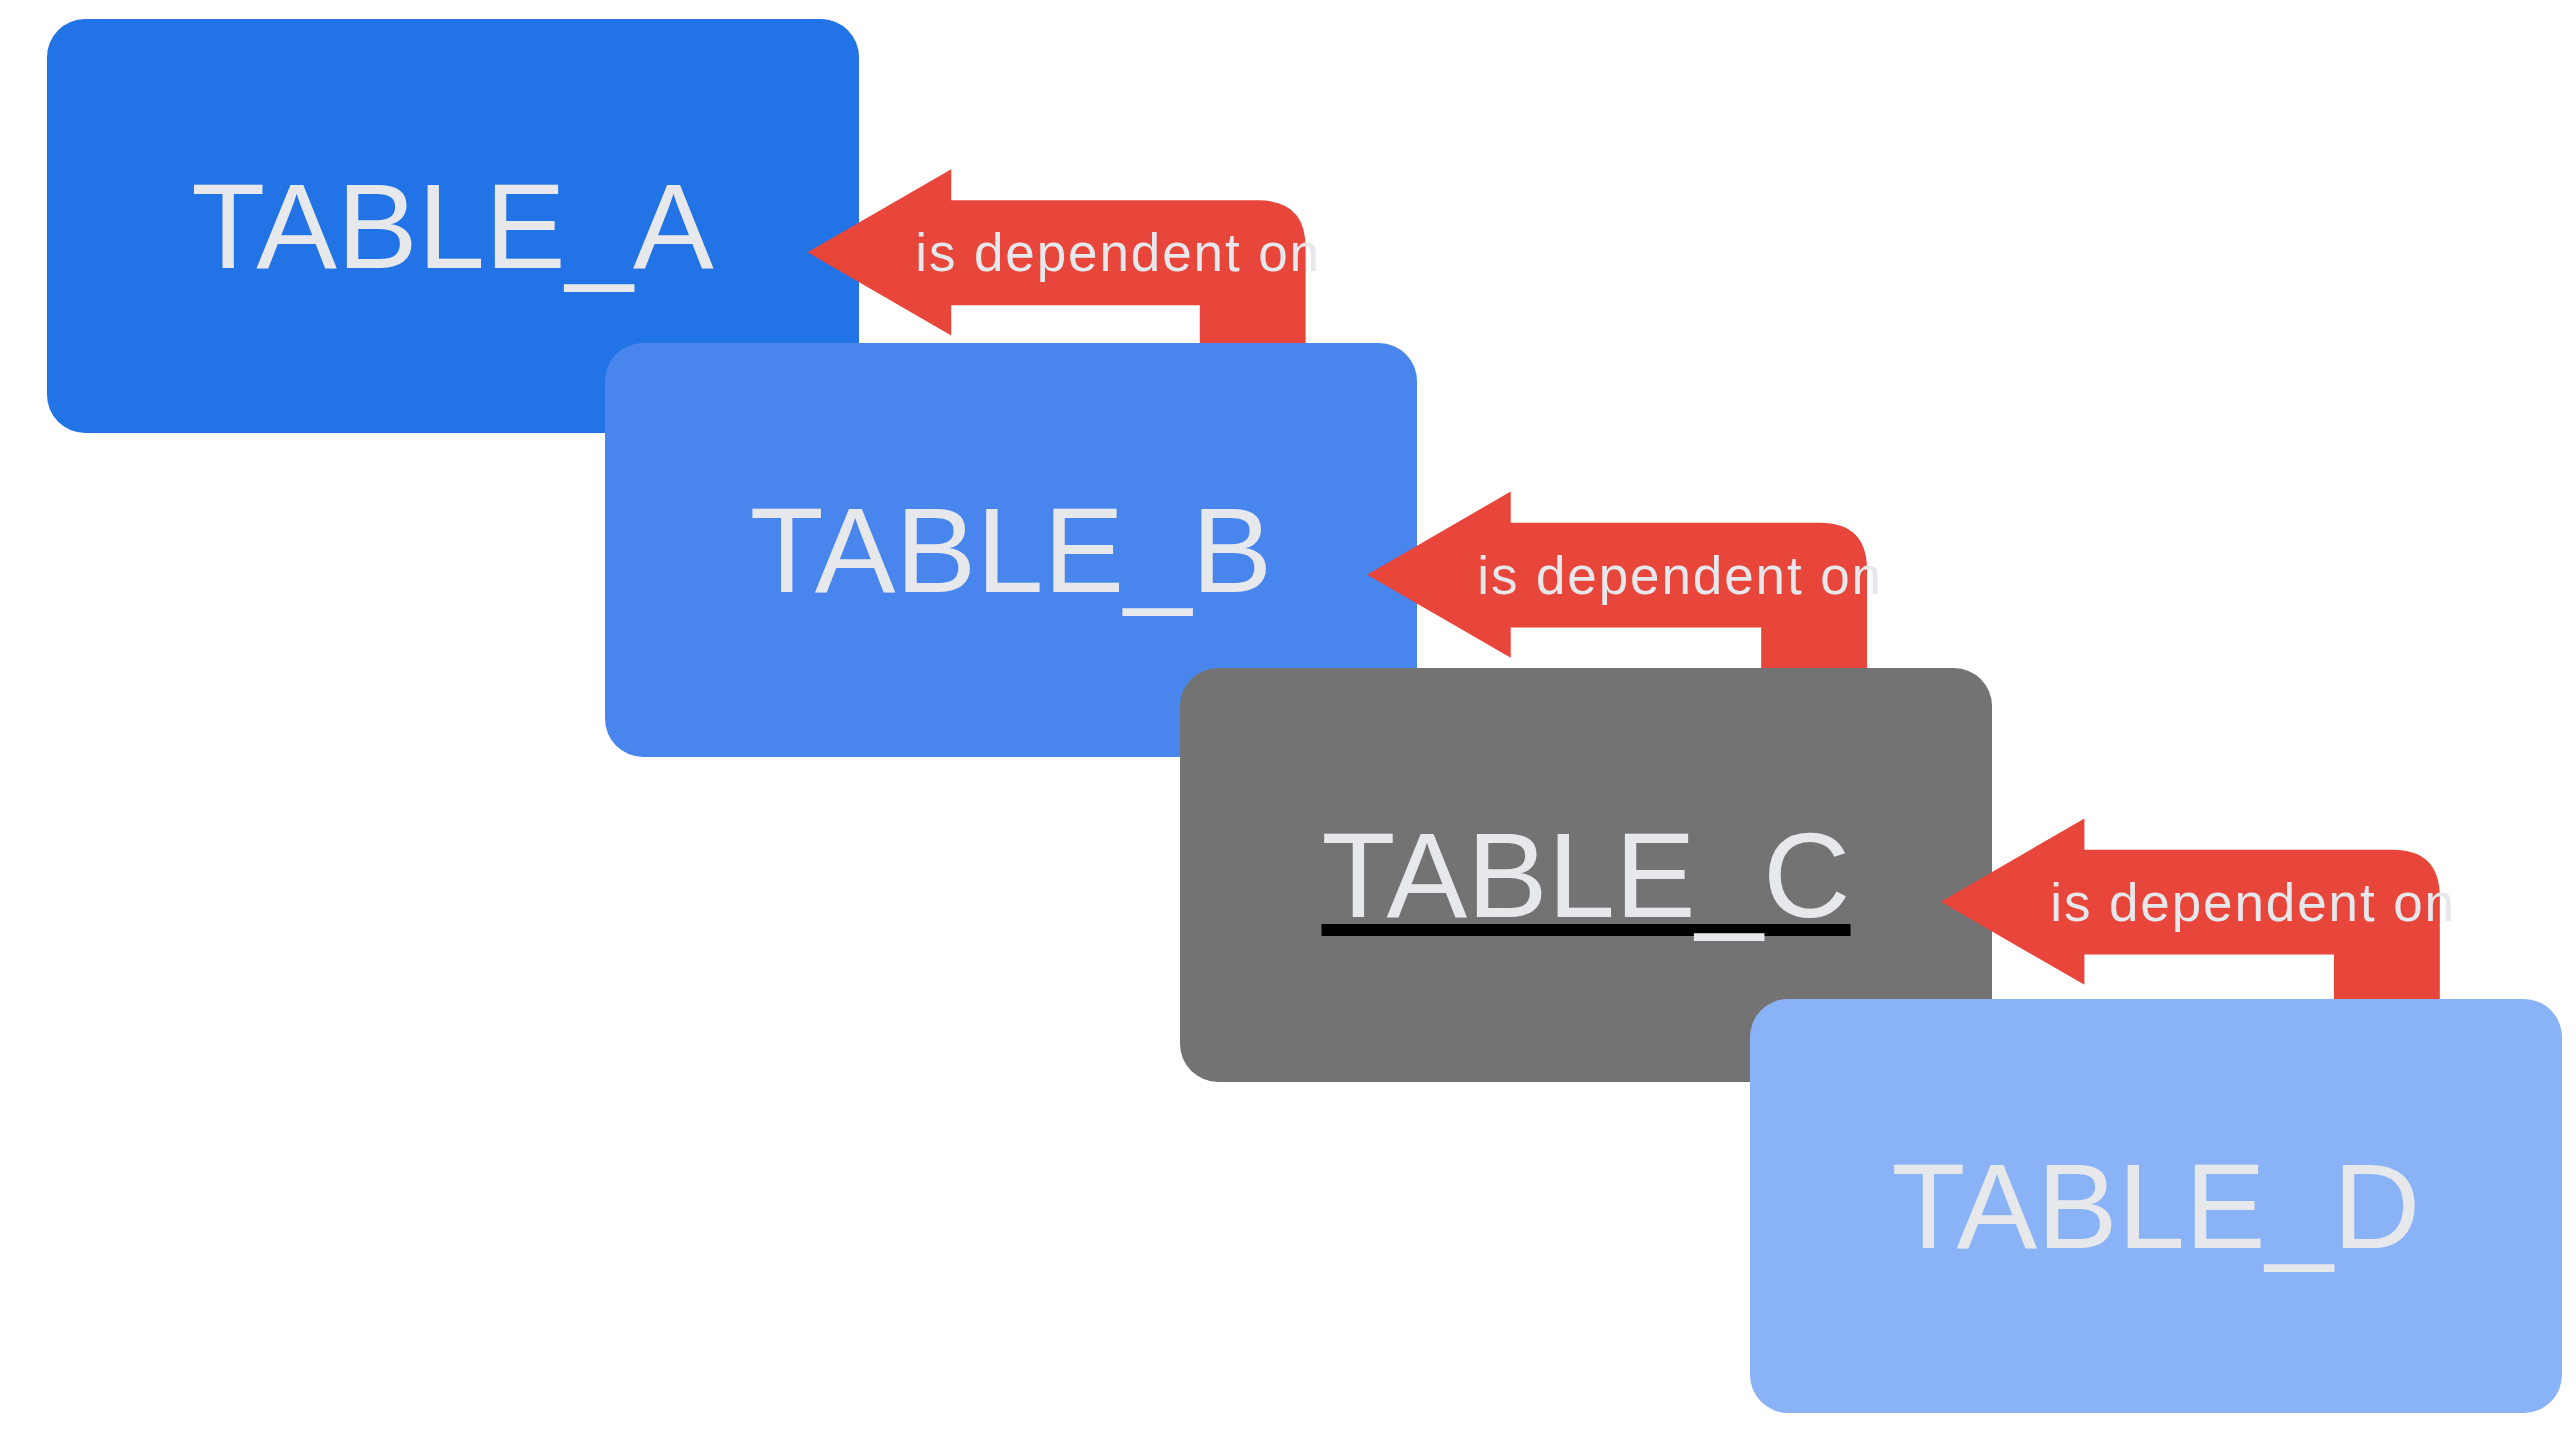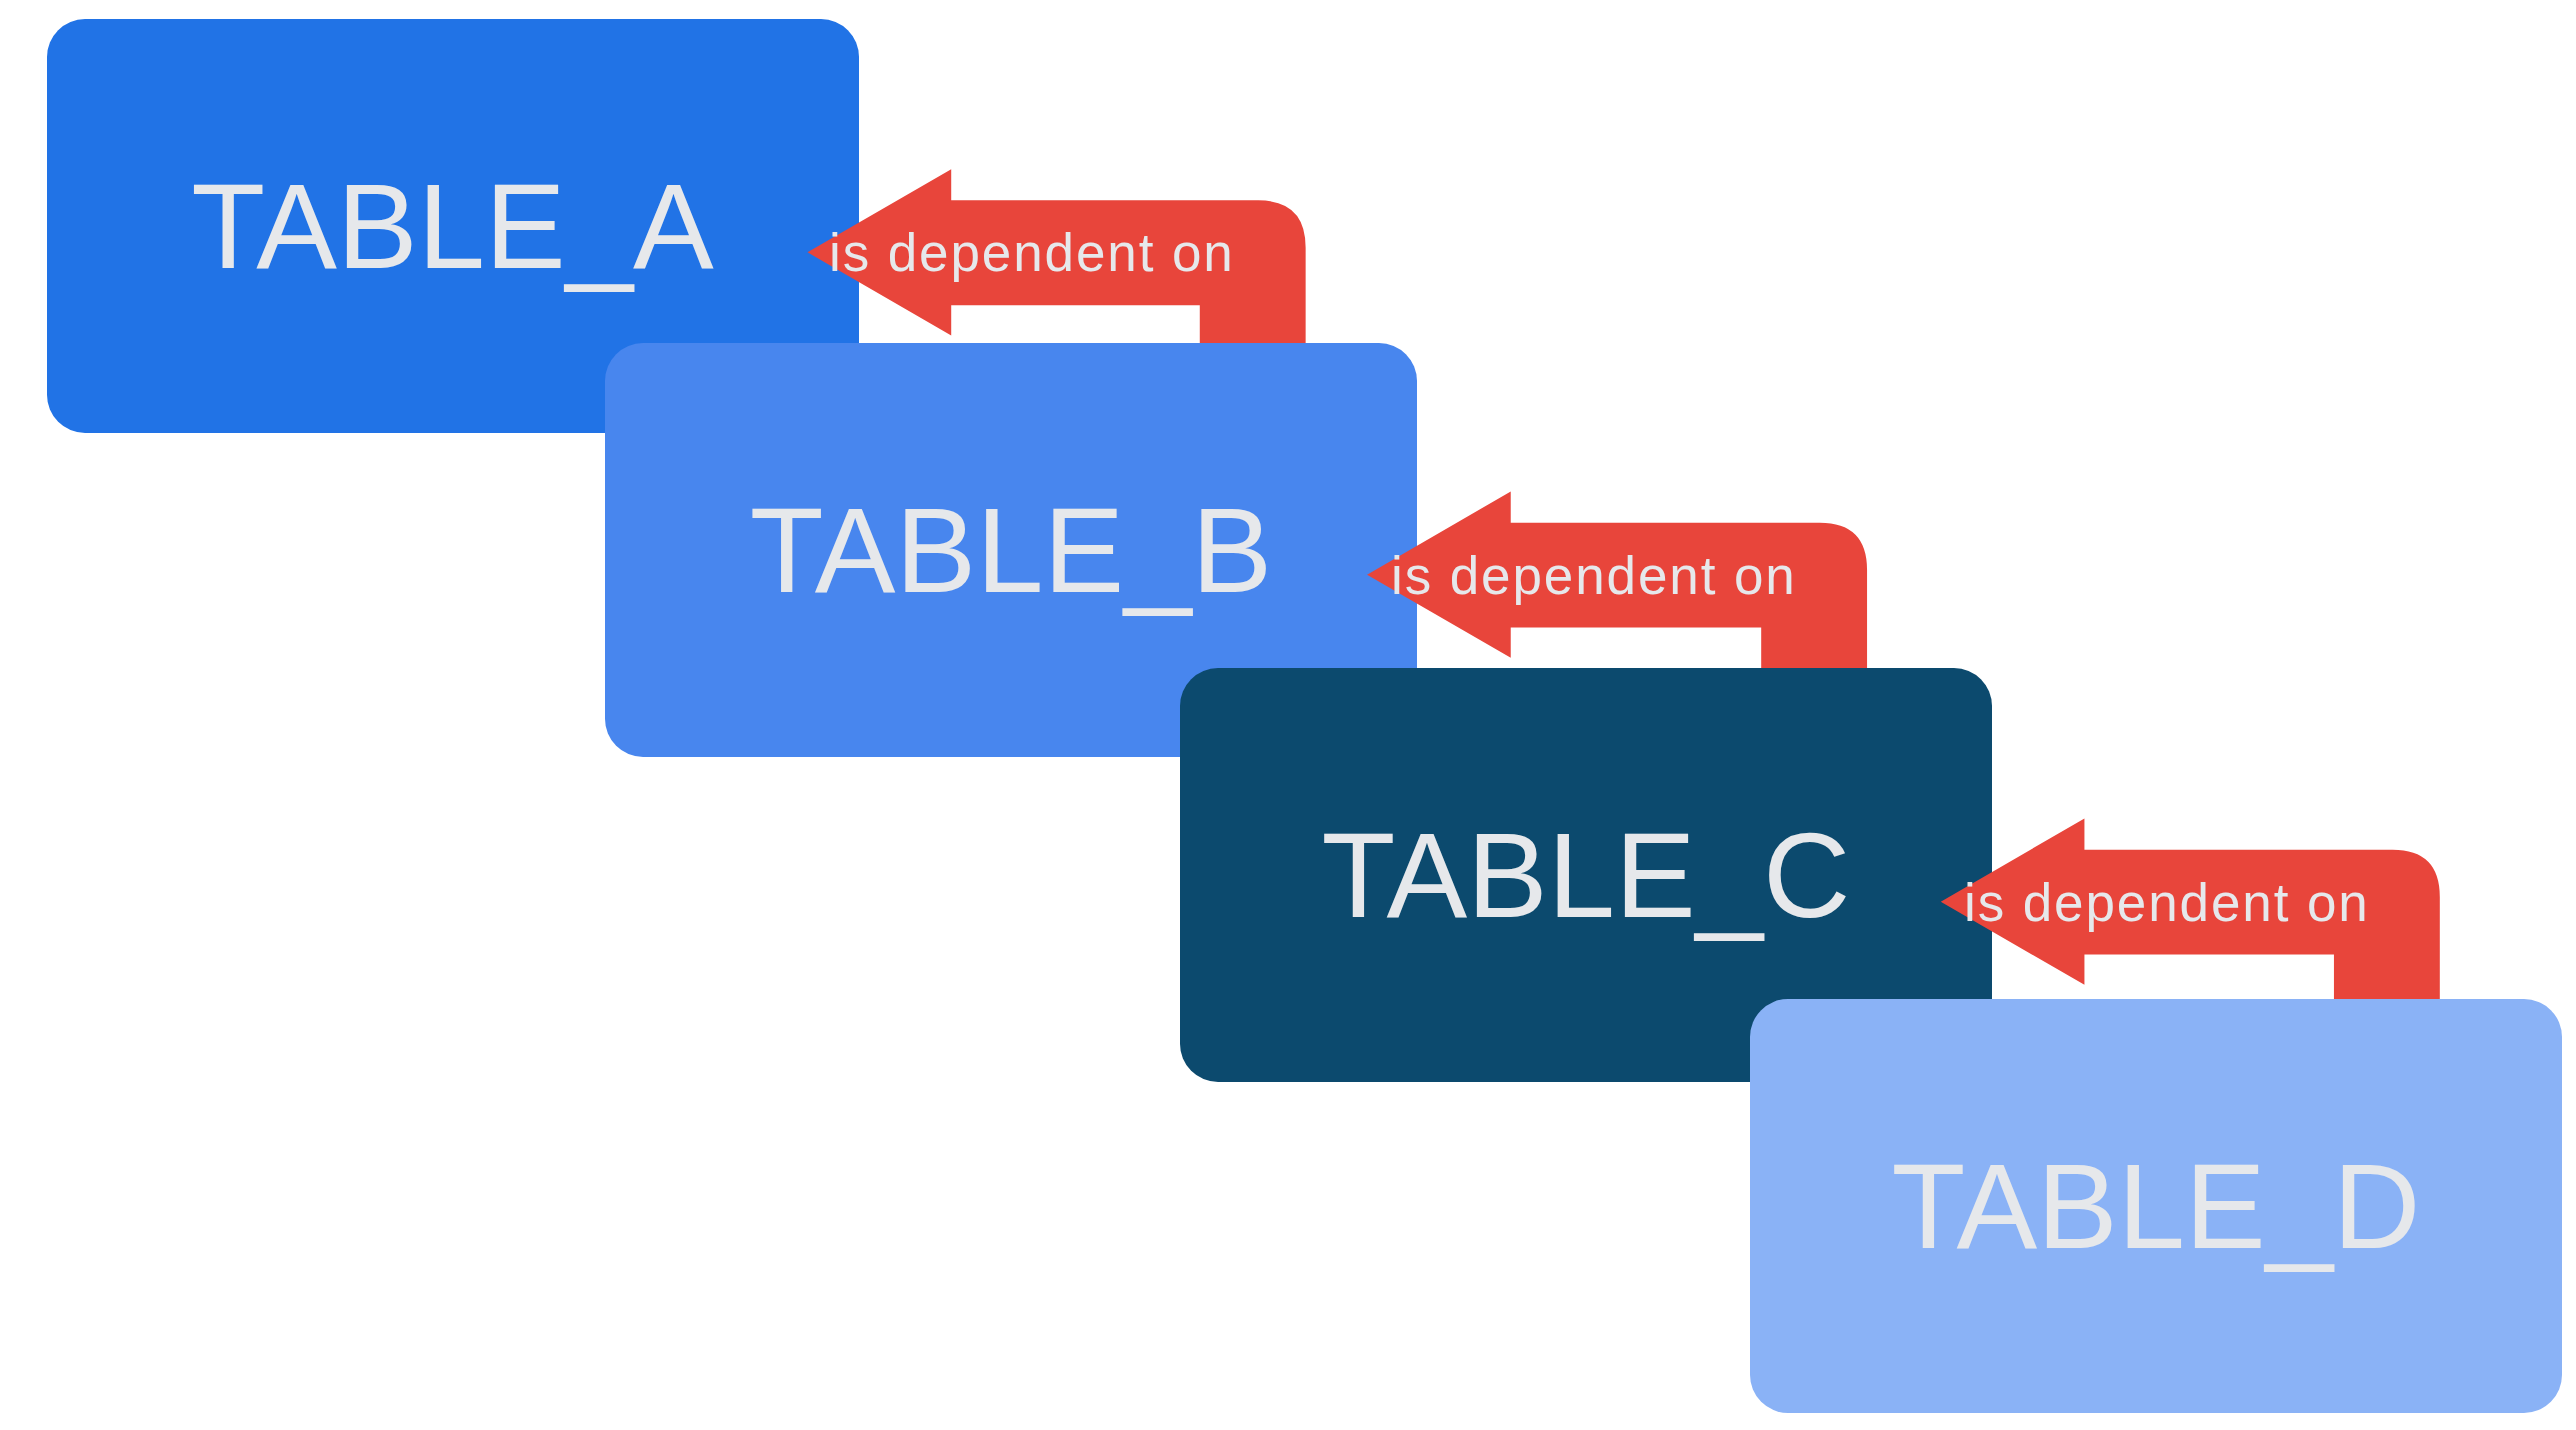--- a/index.html
+++ b/index.html
@@ -51,21 +51,21 @@
   }
   .arrow-1 { z-index: 2; }
   .arrow-2 { z-index: 4; }
   .arrow-3 { z-index: 6; }
 
   .arrow-label {
     position: absolute;
     width: 492px;
     height: 61px;
     line-height: 61px;
-    text-align: left;
+    text-align: right;
     font-size: 53px;
     letter-spacing: 1.9px;
     color: #e6e8eb;
     white-space: nowrap;
     z-index: 10;
     user-select: none;
   }
   .arrow-label-1 { left: 809px;  top: 222px; }
   .arrow-label-2 { left: 1371px; top: 545px; }
   .arrow-label-3 { left: 1944px; top: 872px; }
@@ -88,21 +88,21 @@
   <div class="node node-b" style="background-color: rgb(72, 134, 238);">
     <span class="node-label">TABLE_B</span>
   </div>
 
   <svg class="arrow-svg arrow-2" viewBox="0 0 2725 1513">
     <path d="M 1425 608 L 1577 520 L 1577 553 L 1904 553 Q 1954 553 1954 603
              L 1954 713 L 1842 713 L 1842 664 L 1577 664 L 1577 696 Z" fill="#e8453b"></path>
   </svg>
   <div class="arrow-label arrow-label-2">is dependent on</div>
 
-  <div class="node node-c" style="background-color: #0c4a6e;">
+  <div class="node node-c" style="background-color: #737373; text-decoration: underline;">
     <span class="node-label">TABLE_C</span>
   </div>
 
   <svg class="arrow-svg arrow-3" viewBox="0 0 2725 1513">
     <path d="M 2032 954 L 2184 866 L 2184 899 L 2510 899 Q 2560 899 2560 949
              L 2560 1058 L 2448 1058 L 2448 1010 L 2184 1010 L 2184 1042 Z" fill="#e8453b"></path>
   </svg>
   <div class="arrow-label arrow-label-3">is dependent on</div>
 
   <div class="node node-d" style="background-color: rgb(138, 178, 246);">

